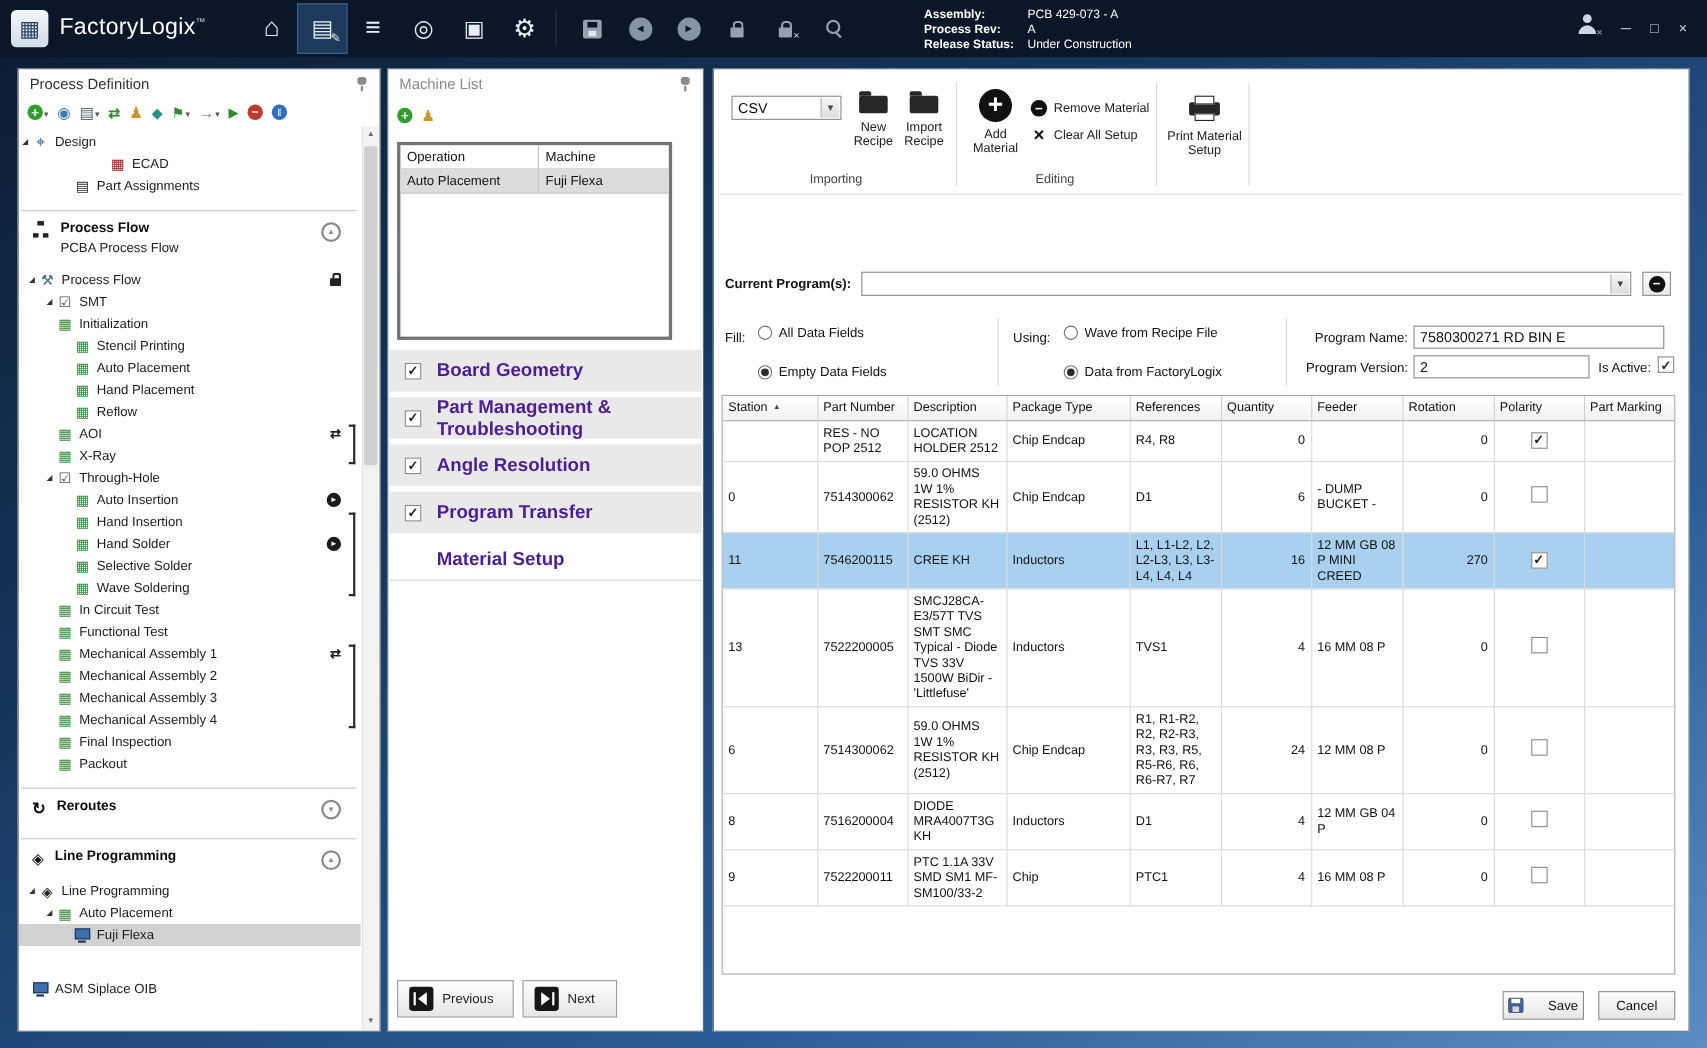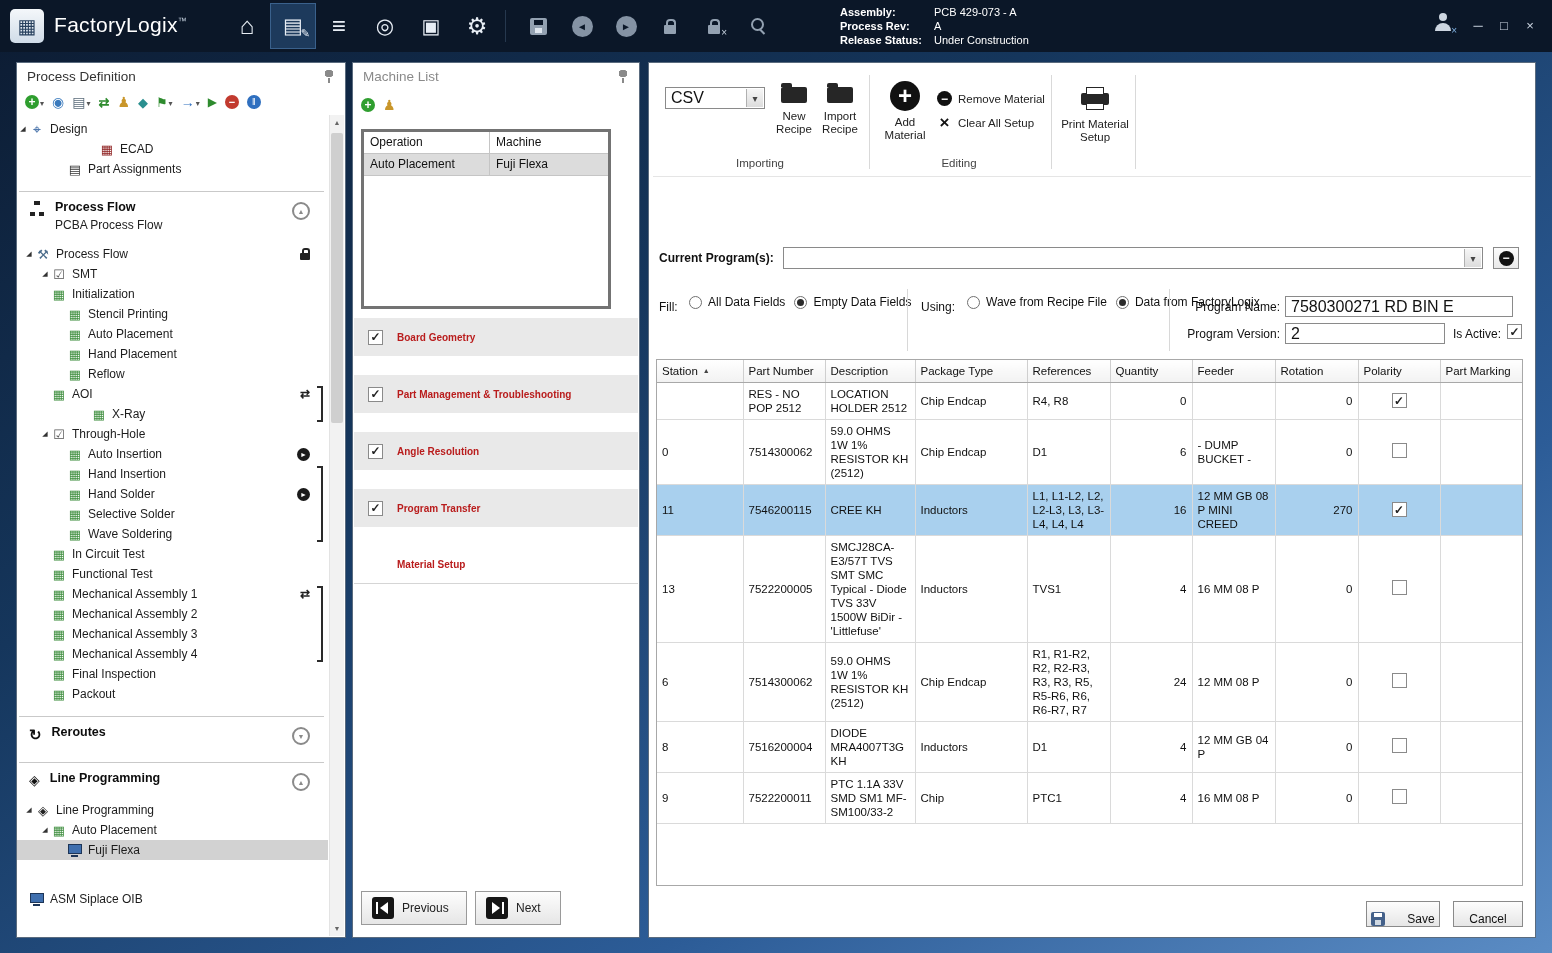--- a/index.html
+++ b/index.html
@@ -132,40 +132,40 @@
   .sb-thumb{position:absolute;left:1px;right:1px;top:18px;height:290px;background:#cfcfcf;border-radius:2px}
 
   
   #ml-table{position:absolute;left:8px;top:66px;width:250px;height:180px;border:3px solid #737373;background:#fff}
   .ml-head{display:flex;height:22px;border-bottom:1px solid #c5c5c5}
   .ml-head span,.ml-row span{font-size:12px;padding:3px 6px;overflow:hidden;white-space:nowrap}
   .ml-c1{width:126px;border-right:1px solid #c5c5c5;flex:none}
   .ml-c2{flex:1}
   .ml-row{display:flex;height:22px;background:#dcdcdc;border-bottom:1px solid #c5c5c5}
   #checklist{position:absolute;left:1px;right:1px;top:255px}
-  .chk-item{height:38px;margin-bottom:19px;background:#e9e9e9;display:flex;align-items:center;padding-left:14px;
-            font-weight:bold;font-size:10px;color:#b91c1c}
+  .chk-item{height:38px;margin-bottom:5px;background:#e9e9e9;display:flex;align-items:center;padding-left:14px;
+            font-weight:bold;font-size:17px;color:#4c1d95}
   .chk-item.active{background:#fff;border-bottom:1px solid #d5d5d5}
   .chk-item .cb,.chk-item .cb-spacer{margin-right:14px}
   .cb{width:15px;height:15px;border:1px solid #8a8a8a;background:#fff;display:inline-flex;align-items:center;justify-content:center;flex:none}
   .cb.checked::before{content:"✓";font-size:12px;font-weight:bold;color:#222}
   .cb-spacer{width:15px;height:15px;display:inline-block;flex:none}
   .navbtn{position:absolute;height:34px;background:linear-gradient(#fdfdfd,#e6e6e6);border:1px solid #9a9a9a;
           display:flex;align-items:center;gap:8px;padding:0 10px;font-size:12px;color:#222}
   #prev-btn{left:8px;bottom:12px;width:106px}
   #next-btn{left:122px;bottom:12px;width:86px}
   .i-skipb,.i-skipf{width:22px;height:22px;background:#151515;border-radius:3px;position:relative;flex:none}
   .i-skipb::before{content:"";position:absolute;left:4px;top:5px;width:2px;height:12px;background:#fff}
   .i-skipb::after{content:"";position:absolute;left:8px;top:5px;border-top:6px solid transparent;border-bottom:6px solid transparent;border-right:8px solid #fff}
   .i-skipf::before{content:"";position:absolute;right:4px;top:5px;width:2px;height:12px;background:#fff}
   .i-skipf::after{content:"";position:absolute;right:8px;top:5px;border-top:6px solid transparent;border-bottom:6px solid transparent;border-left:8px solid #fff}
 
   
   #ribbon{position:absolute;left:4px;top:6px;right:4px;height:108px;border-bottom:1px solid #e5e5e5}
-  .tbox{position:absolute;border:1px solid #8a8a8a;background:#fff;display:flex;align-items:center;padding:2px 5px;font-size:16px;overflow:hidden;white-space:nowrap}
+  .tbox{position:absolute;border:1px solid #8a8a8a;background:#fff;display:flex;align-items:center;padding:2px 5px;font-size:13px;overflow:hidden;white-space:nowrap}
   .combo-arrow{position:absolute;right:1px;top:1px;bottom:1px;width:17px;background:linear-gradient(#f6f6f6,#dcdcdc);
                border-left:1px solid #b0b0b0;display:flex;align-items:center;justify-content:center;color:#444}
   .combo-arrow::before{content:"▾";font-size:10px}
   #csv-combo{left:12px;top:18px;width:100px;height:22px}
   .rbtn{position:absolute;display:flex;flex-direction:column;align-items:center;font-size:11.5px;color:#222;text-align:center;line-height:13px}
   #btn-new{left:118px;top:12px;width:46px}
   #btn-import{left:164px;top:12px;width:46px}
   #btn-addmat{left:224px;top:12px;width:56px}
   #btn-print{left:406px;top:12px;width:72px}
   .i-folder{width:26px;height:16px;background:#262626;border-radius:2px;position:relative;margin:6px 0 7px}
@@ -188,21 +188,21 @@
   .rvsep{position:absolute;width:1px;top:6px;height:94px;background:#d9d9d9}
 
   
   .flabel{position:absolute;font-size:12px;color:#111;white-space:nowrap}
   .flabel.b{font-weight:bold}
   .flabel.r{text-align:right}
   #cp-combo{left:134px;top:184px;width:700px;height:22px}
   #cp-minus{position:absolute;left:844px;top:184px;width:26px;height:22px;border:1px solid #8a8a8a;
             background:linear-gradient(#fcfcfc,#e9e9e9);display:flex;align-items:center;justify-content:center}
   .fsep{position:absolute;width:1px;background:#d8d8d8;top:226px;height:62px}
-  .radio-col{position:absolute;display:flex;flex-direction:row;gap:9px}
+  .radio-col{position:absolute;display:flex;flex-direction:column;gap:20px}
   .radio-row{display:flex;align-items:center;gap:6px;height:16px;font-size:12px;color:#111;white-space:nowrap}
   .radio{width:13px;height:13px;border:1px solid #707070;border-radius:50%;background:#fff;flex:none;display:inline-flex;align-items:center;justify-content:center}
   .radio.sel::before{content:"";width:7px;height:7px;border-radius:50%;background:#2b2b2b}
   #pname-box{left:636px;top:233px;width:228px;height:21px}
   #pver-box{left:636px;top:260px;width:160px;height:21px}
   #is-active-cb{position:absolute;left:858px;top:261px}
 
   
   #grid-wrap{position:absolute;left:7px;top:296px;width:867px;height:527px;border:1px solid #a8a8a8;background:#fff;overflow:hidden}
   #mat-table{border-collapse:collapse;table-layout:fixed;width:865px;font-size:11.5px;color:#111}
@@ -210,21 +210,21 @@
                 border-right:1px solid #cfcfcf;border-bottom:1px solid #a8a8a8;white-space:nowrap;overflow:hidden}
   #mat-table td{padding:4px 5px;border-right:1px solid #dadada;border-bottom:1px solid #dadada;vertical-align:middle;
                 word-wrap:break-word;line-height:14px}
   #mat-table tr.sel td{background:#a9d0ee}
   td.al-right{text-align:right}
   td.al-center{text-align:center}
   .sort-arrow::before{content:"▲";font-size:7px;color:#444;margin-left:5px;vertical-align:2px}
 
   
   .formbtn{position:absolute;height:26px;background:linear-gradient(#fdfdfd,#e6e6e6);border:1px solid #8a8a8a;
-           display:flex;align-items:flex-end;justify-content:center;gap:22px;font-size:12px;color:#111}
+           display:flex;align-items:center;justify-content:center;gap:22px;font-size:12px;color:#111}
   #save-btn{left:717px;top:838px;width:74px}
   #cancel-btn{left:804px;top:838px;width:70px}
   .i-savedisk{width:14px;height:14px;background:#44618a;border-radius:2px;position:relative;flex:none}
   .i-savedisk::before{content:"";position:absolute;top:1px;left:3px;right:3px;height:4px;background:#fff}
   .i-savedisk::after{content:"";position:absolute;bottom:1px;left:4px;right:4px;height:5px;background:#cfd8e2}
 </style>
 </head>
 <body>
 
 <div id="app">
@@ -396,21 +396,21 @@
             <span class="expander"></span>
             <span class="tico tico-step"></span>
             <span class="tlabel">Reflow</span>
           </div>
           <div class="tree-row" style="padding-left: 22px;">
             <span class="expander"></span>
             <span class="tico tico-step"></span>
             <span class="tlabel">AOI</span>
             <span class="rright i-swap"></span>
           </div>
-          <div class="tree-row" style="padding-left: 22px; margin-left: 40px;">
+          <div class="tree-row" style="padding-left: 22px;">
             <span class="expander"></span>
             <span class="tico tico-step"></span>
             <span class="tlabel">X-Ray</span>
           </div>
           <div class="tree-row" style="padding-left: 22px;">
             <span class="expander on"></span>
             <span class="tico tico-checkstep"></span>
             <span class="tlabel">Through-Hole</span>
           </div>
           <div class="tree-row" style="padding-left: 38px;">

